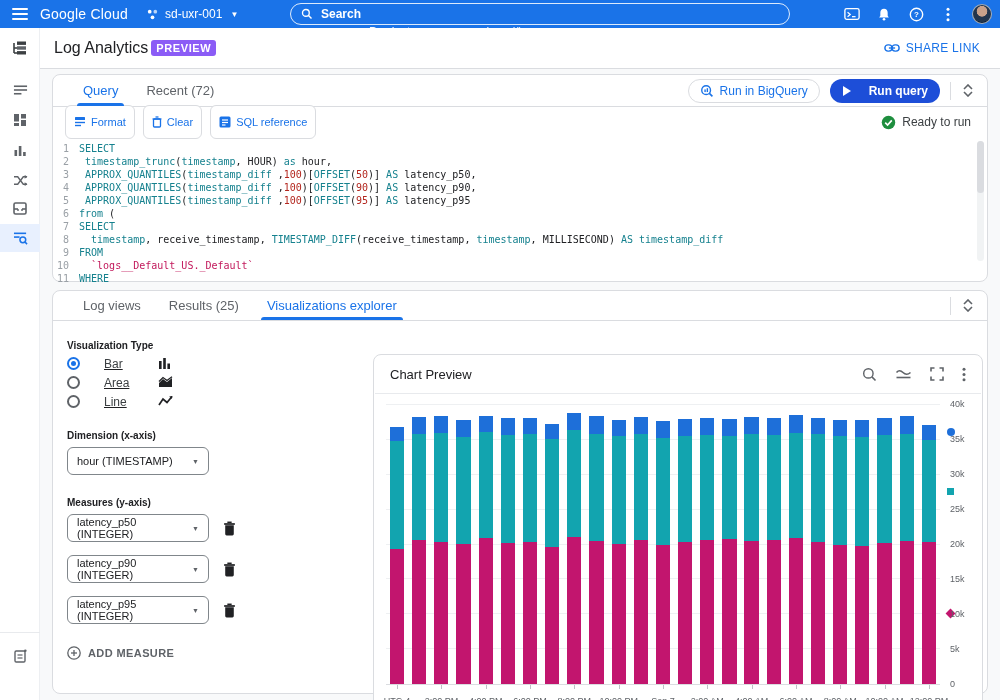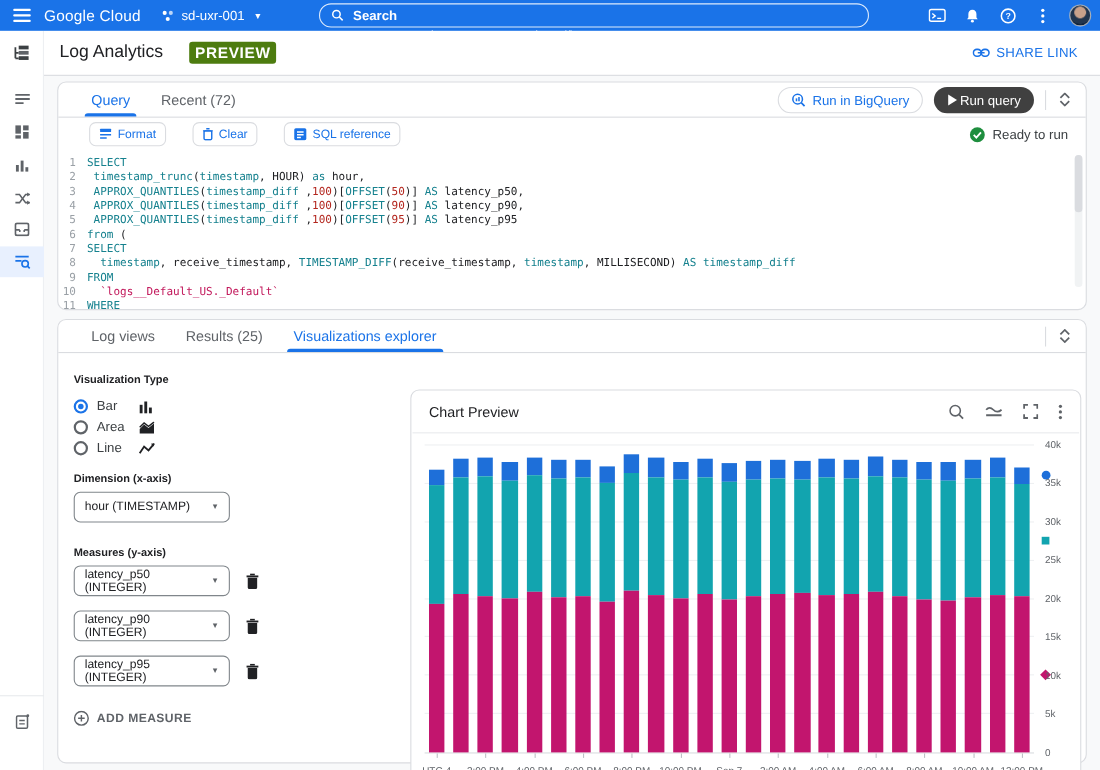--- a/index.html
+++ b/index.html
@@ -17,21 +17,21 @@
   .searchbox { position:absolute; left:290px; top:3px; width:500px; height:22px; border:1px solid rgba(255,255,255,.85); border-radius:12px; display:flex; align-items:center; padding:0 10px; gap:8px; color:#fff; cursor:text; }
   .searchbox .s1 { font-size:12px; font-weight:700; }
   .searchbox .s2 { font-size:12px; font-weight:400; opacity:.95;margin-top:36px; }
   .topbar-right { position:absolute; right:8px; top:0; height:28px; display:flex; align-items:center; gap:16px; }
   .tb-icon { width:16px; height:16px; display:flex; align-items:center; justify-content:center; cursor:pointer; }
   .avatar { width:20px; height:20px; border-radius:50%; background:radial-gradient(circle at 50% 35%, #c9a18a 0 34%, #22354d 38% 70%, #0d2038 72%); border:1px solid rgba(255,255,255,.6); cursor:pointer; }
 
   
   .page-header { position:absolute; top:28px; left:40px; right:0; height:40px; background:#fff; display:flex; align-items:center; padding:0 20px 0 14px; }
   .page-title { font-size:16px; color:#202124; }
-  .badge { background:#4d7c0f; color:#fff; font-size:14px; font-weight:700; letter-spacing:.6px; border-radius:3px; padding:2px 5px; margin-left:24px; }
+  .badge { background:#8b5cf6; color:#fff; font-size:11px; font-weight:700; letter-spacing:.6px; border-radius:3px; padding:2px 5px; margin-left:3px; }
   .share { margin-left:auto; display:flex; align-items:center; gap:6px; color:#1A73E8; font-size:12px; font-weight:500; letter-spacing:.3px; cursor:pointer; }
   .hdr-divider { position:absolute; top:68px; left:0; right:0; height:1px; background:#DADCE0; z-index:5; }
 
   
   .sidebar { position:absolute; top:28px; left:0; width:40px; bottom:0; background:#fff; border-right:1px solid #EDEFF2; z-index:10; }
   .side-logo { height:40px; display:flex; align-items:center; justify-content:center; }
   .side-item { position:absolute; left:0; width:40px; height:28px; display:flex; align-items:center; justify-content:center; cursor:pointer; }
   .side-item.active { background:#E8F0FE; }
   .side-divider { position:absolute; left:0; width:40px; height:1px; background:#E8EAED; }
 
@@ -42,45 +42,45 @@
   .card-results { left:12px; right:12px; top:222px; bottom:6px; }
 
   .tabrow { height:32px; border-bottom:1px solid #DADCE0; display:flex; align-items:stretch; padding:0 12px 0 16px; }
   .tab { display:flex; align-items:center; padding:0 14px; font-size:13px; font-weight:500; color:#5F6368; position:relative; cursor:pointer; }
   .tab.active { color:#1A73E8; }
   .tab.active::after { content:""; position:absolute; left:8px; right:8px; bottom:0; height:3px; background:#1A73E8; border-radius:3px 3px 0 0; }
   .tabrow-right { margin-left:auto; display:flex; align-items:center; gap:10px; }
   .vdiv { width:1px; height:18px; background:#DADCE0; }
 
   .btn-outline { display:flex; align-items:center; gap:6px; border:1px solid #DADCE0; border-radius:14px; height:24px; padding:0 11px; color:#1A73E8; font-size:12px; font-weight:500; background:#fff; cursor:pointer; white-space:nowrap; }
-  .btn-fill { display:flex; align-items:center; gap:2px; border:none; border-radius:14px; height:24px; padding:0 12px; color:#fff; font-size:12px; font-weight:400; background:#404040; cursor:pointer; white-space:nowrap; }
+  .btn-fill { display:flex; align-items:center; gap:17px; border:none; border-radius:14px; height:24px; padding:0 12px; color:#fff; font-size:12px; font-weight:700; background:#1d4ed8; cursor:pointer; white-space:nowrap; }
   .chev-ctl { display:flex; flex-direction:column; align-items:center; justify-content:center; gap:1px; cursor:pointer; padding:2px; }
 
   .toolbar { height:30px; display:flex; align-items:center; gap:8px; padding:0 16px 0 12px; }
-  .btn-sm { display:flex; align-items:center; gap:5px; border:1px solid #DADCE0; border-radius:6px; height:22px; padding:0 8px; color:#1A73E8; font-size:11px; font-weight:500; background:#fff; cursor:pointer;margin-left:16px; }
+  .btn-sm { display:flex; align-items:center; gap:5px; border:1px solid #DADCE0; border-radius:6px; height:34px; padding:0 8px; color:#1A73E8; font-size:11px; font-weight:500; background:#fff; cursor:pointer; }
   .status-ready { margin-left:auto; display:flex; align-items:center; gap:6px; font-size:12px; color:#3C4043; }
 
   
   .code-area { position:relative; padding:5px 0 0 0; font-family:"DejaVu Sans Mono", monospace; font-size:10px; line-height:13px; }
   .sql-line { display:flex; white-space:pre; }
   .sql-line .ln { width:26px; text-align:right; padding-right:10px; color:#9AA0A6; user-select:none; flex:none; }
   .tok-kw { color:#15818E; }
   .tok-pl { color:#202124; }
   .tok-num { color:#B3261E; }
   .tok-str { color:#C2185B; }
   .code-scrollbar { position:absolute; right:3px; top:4px; width:7px; height:120px; border-radius:4px; background:#F1F3F4; }
   .code-scrollbar .thumb { width:7px; height:52px; border-radius:4px; background:#DADCE0; }
 
   
   .tabrow2 { height:30px; border-bottom:1px solid #DADCE0; display:flex; align-items:stretch; padding:0 12px 0 16px; }
   .results-body { position:absolute; top:31px; left:0; right:0; bottom:0; }
 
   .controls { position:absolute; left:14px; top:8px; width:300px; }
   .ctl-label { font-size:10px; font-weight:700; color:#202124; margin:10px 0 6px 0; }
-  .radio-row { display:flex; align-items:flex-end; gap:8px; height:19px; cursor:pointer; }
+  .radio-row { display:flex; align-items:flex-start; gap:24px; height:19px; cursor:pointer;text-decoration:underline; }
   .radio { width:13px; height:13px; border:2px solid #5F6368; border-radius:50%; position:relative; flex:none; }
   .radio.checked { border-color:#1A73E8; }
   .radio.checked::after { content:""; position:absolute; left:2px; top:2px; width:5px; height:5px; background:#1A73E8; border-radius:50%; }
   .radio-label { font-size:12px; color:#3C4043; width:30px; }
   .dropdown { width:142px; height:28px; border:1px solid #80868B; border-radius:6px; display:flex; align-items:center; padding:0 9px; font-size:11px; color:#202124; background:#fff; cursor:pointer; }
   .dropdown .caret { margin-left:auto; font-size:7px; color:#5F6368; }
   .measure-row { display:flex; align-items:center; gap:14px; margin-bottom:13px; }
   .add-measure { display:flex; align-items:center; gap:7px; color:#5F6368; font-size:11px; font-weight:700; letter-spacing:.4px; margin-top:22px; cursor:pointer; }
 
   

